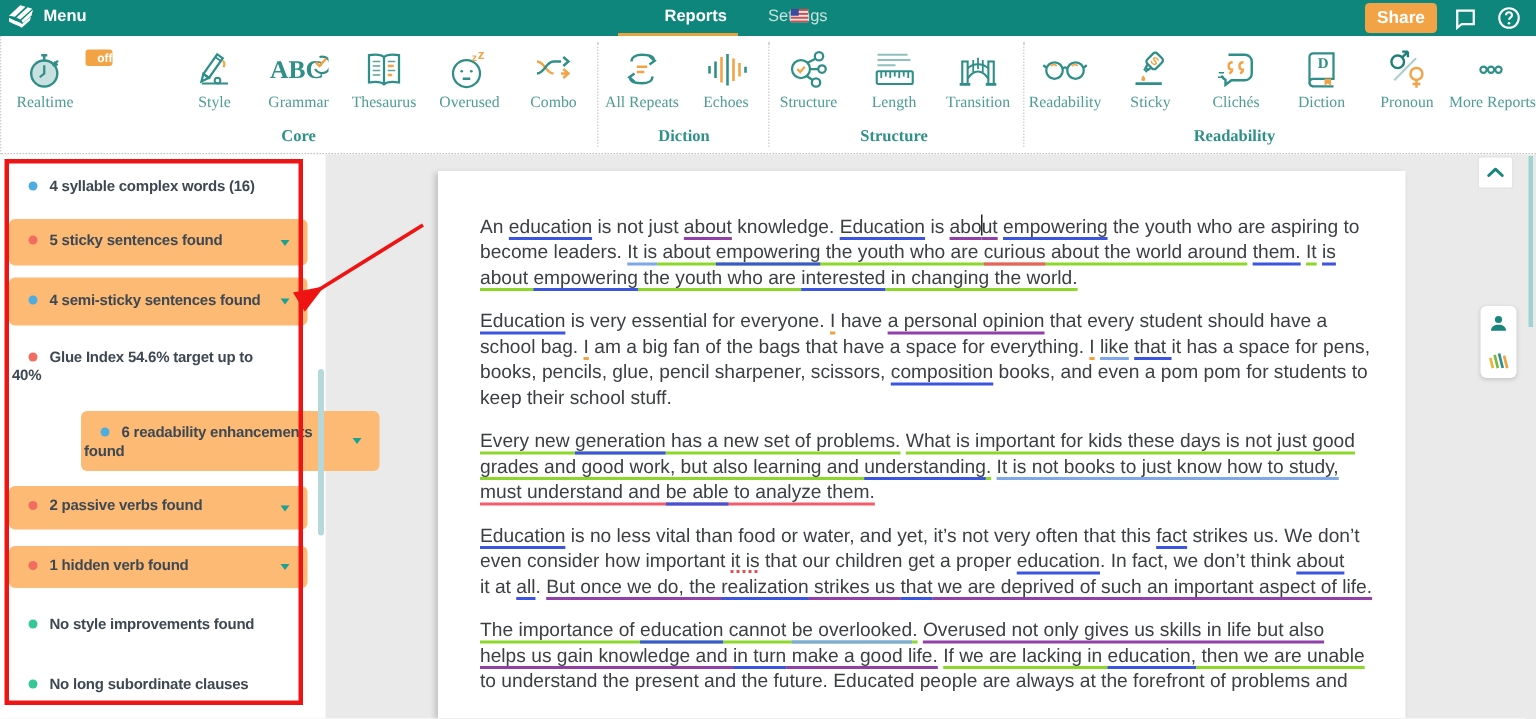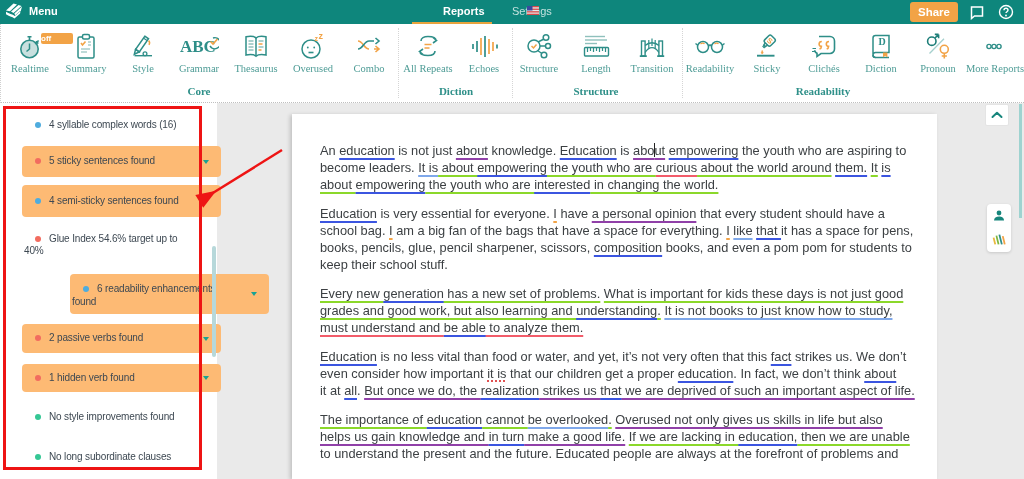--- a/index.html
+++ b/index.html
@@ -18,26 +18,26 @@
   #share-btn { position:absolute; left:910px; top:2px; width:48px; height:20px; background:#F2A346; border-radius:3px; color:#fff; font-size:11.5px; font-weight:bold; text-align:center; line-height:20px; }
   .tb-ic { position:absolute; top:4px; }
 
   
   #toolbar { position:absolute; left:0; top:24px; width:1024px; height:79px; background:#fff; border-bottom:1px dotted #bfbfbf; border-left:1px dotted #cfcfcf;}
   .titem { position:absolute; top:9px; width:56px; text-align:center; }
   .titem svg { display:block; margin:0 auto; }
   .tlabel { display:block; margin-top:3px; font-family:"Liberation Serif",serif; font-size:10.5px; color:#4E9C96; white-space:nowrap; }
   .tsep { position:absolute; top:4px; height:70px; border-left:1px dotted #d5d5d5; }
   .tgroup { position:absolute; top:61px; font-family:"Liberation Serif",serif; font-size:11px; font-weight:bold; color:#2F9089; transform:translateX(-50%); }
-  #off-badge { position:absolute; left:40px; top:9px; width:32px; height:11px; background:#F2A346; border-radius:2px; color:#fff; font-size:8px; font-weight:bold; text-align:left; line-height:11px; }
+  #off-badge { position:absolute; left:56px; top:9px; width:18px; height:11px; background:#F2A346; border-radius:2px; color:#fff; font-size:8px; font-weight:bold; text-align:right; line-height:11px; }
 
   
   #content { position:absolute; left:0; top:103px; width:1024px; height:376px; background:#EAEAEA; }
   #sidebar { position:absolute; left:0; top:0; width:217px; height:376px; background:#fff; }
-  .sitem { position:absolute; left:22px; width:199px; color:#3D4852; font-size:10px; font-weight:normal; letter-spacing:-0.15px; line-height:12.4px; padding:0 16px 0 2px; }
+  .sitem { position:absolute; left:6px; width:199px; color:#3D4852; font-size:10px; font-weight:bold; letter-spacing:-0.15px; line-height:12.4px; padding:0 16px 0 2px; }
   .sitem .dot { display:inline-block; width:6px; height:6px; border-radius:50%; margin:0 8px 1px 11px; vertical-align:middle; }
   .sitem .caret { position:absolute; right:12px; top:50%; margin-top:-2px; width:0; height:0; border-left:3.5px solid transparent; border-right:3.5px solid transparent; border-top:4.5px solid #17A295; }
   .gbg { background:#fdba74; border-radius:4px; }
   .dot-blue { background:#4FACDE; } .dot-red { background:#F26C5F; } .dot-green { background:#35C795; }
   #side-scroll { position:absolute; left:212px; top:143px; width:4px; height:111px; background:#B7D8DA; border-radius:2px; }
 
   
   #red-rect { position:absolute; left:3px; top:3px; width:199px; height:364px; border:3px solid #EE1414; }
   #red-arrow { position:absolute; left:0; top:0; }
 
@@ -96,30 +96,20 @@
 
   <div id="toolbar">
     <div class="titem" style="left:1px">
       <svg width="26" height="27" viewBox="0 0 26 27" fill="none" stroke="#2E8E88" stroke-width="1.6">
         <circle cx="12.5" cy="16" r="8.7" fill="#C8E0DF"></circle>
         <path d="M12.5 10.5 V16 L9.5 18.5" stroke-width="1.5"></path>
         <path d="M10.5 3.8 h4 M12.5 3.8 V7.2"></path>
         <path d="M19 8.3 l2.3 2.3 M18.2 10.9 l3.4-3.4"></path>
       </svg>
       <span class="tlabel">Realtime</span>
-    </div>
-    <div class="titem" style="left:57px">
-      <svg width="26" height="27" viewBox="0 0 26 27" fill="none" stroke="#2E8E88" stroke-width="1.5">
-        <rect x="5" y="4" width="16" height="21" rx="1.5"></rect>
-        <rect x="9.5" y="1.5" width="7" height="4.5" rx="1.5" fill="#fff"></rect>
-        <path d="M8 10 l1.5 2 3-3.5" stroke="#F2A346" stroke-width="1.6"></path>
-        <path d="M15 9 h3 M15 12 h3" stroke="#7fb6b2" stroke-width="1.2"></path>
-        <path d="M8 16 h9 M8 19 h6" stroke="#7fb6b2" stroke-width="1.2"></path>
-      </svg>
-      <span class="tlabel">Summary</span>
     </div>
     <div class="titem" style="left:114px">
       <svg width="26" height="27" viewBox="0 0 26 27" fill="none" stroke="#2E8E88" stroke-width="1.5">
         <path d="M14.8 3.2 l3.7 2.6 -9.2 13.1 -3.7-2.6 z"></path>
         <path d="M13.7 5.2 l3.7 2.6" stroke-width="1.1"></path>
         <path d="M5.6 16.3 l3.7 2.6 -5 2.4 z"></path>
         <circle cx="15" cy="20.7" r="1.9" stroke-width="1.3"></circle>
         <path d="M4.5 22.7 h17.5" stroke-width="1.4"></path>
         <path d="M18.6 7.6 c1.2 1.2 1.2 2.8 0.4 4.2" stroke="#F2A346" stroke-width="1.5"></path>
       </svg>

